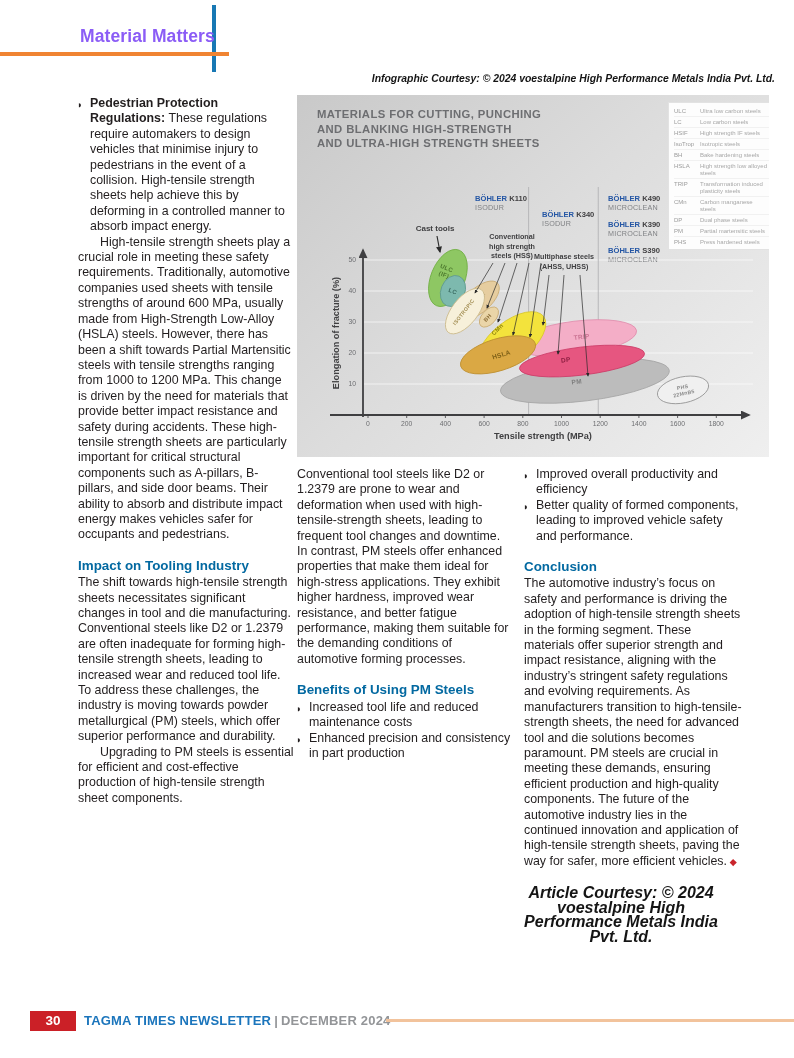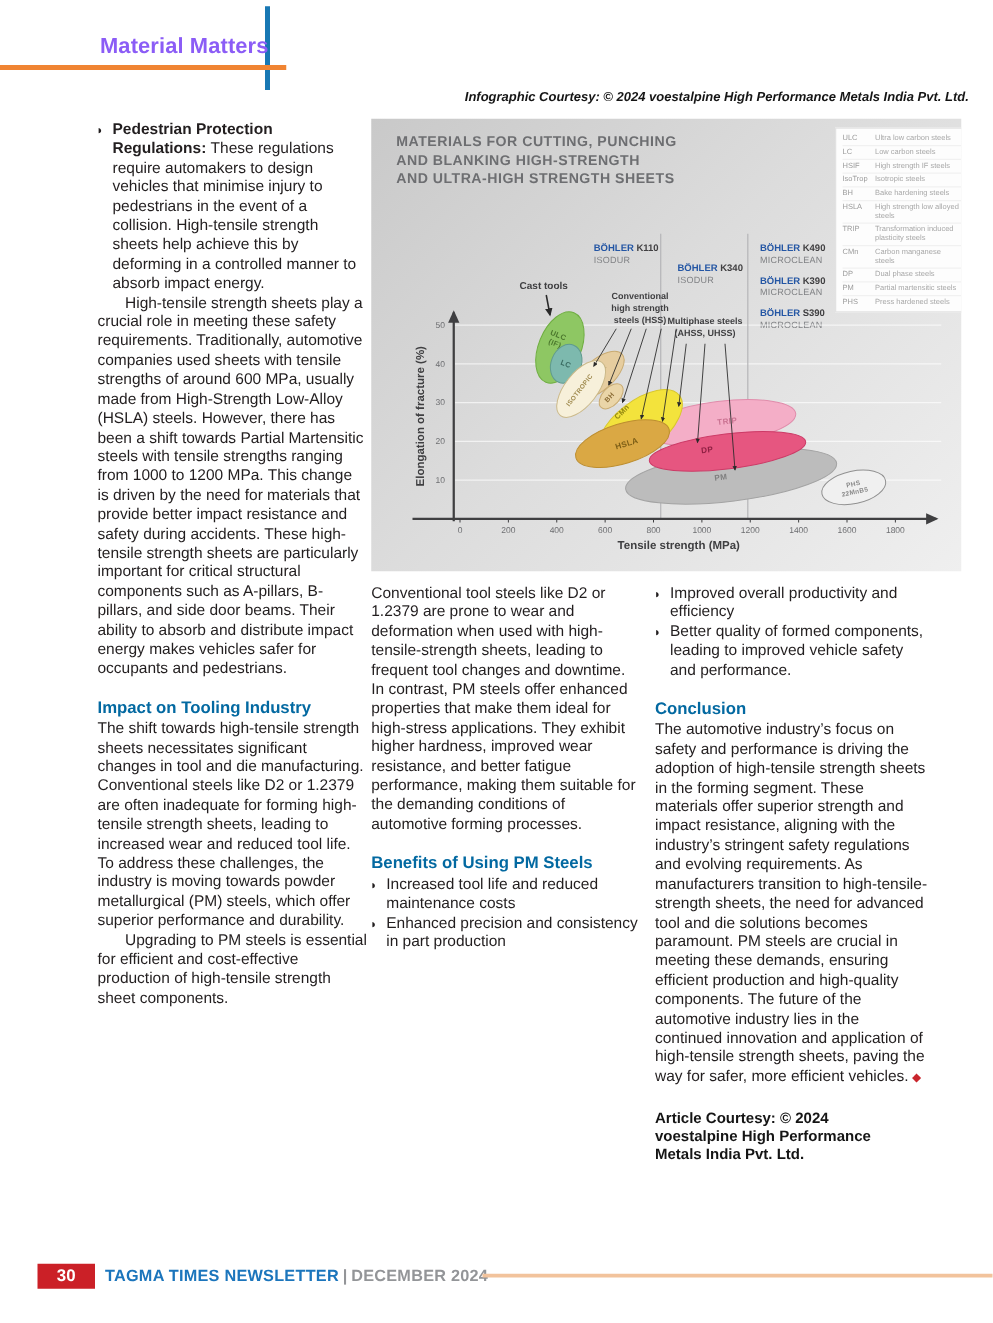--- a/index.html
+++ b/index.html
@@ -36,22 +36,22 @@
   #col-left{left:78px;top:96px;width:216px;}
   #col-mid{left:297px;top:467px;width:216px;}
   #col-right{left:524px;top:467px;width:219px;}
   .blk-p{margin:0;}
   .blk-p.indent{text-indent:22px;}
   .blk-h{font-weight:bold;font-size:13.4px;margin:15px 0 2px 0;color:#0369a1;}
   .blk-bullet{position:relative;padding-left:12px;margin:0;}
   .blk-bullet .marker{position:absolute;left:-1px;top:1px;font-size:9.5px;color:#221e1f;}
   .blk-bullet b{font-weight:bold;}
   .endmark{color:var(--end-mark-red,#c9252c);font-size:9.5px;}
-  .blk-courtesy{margin-top:17px;font-weight:bold;font-size:12px;line-height:14.5px;
-    text-align:left;padding-right:25px;color:#151515;}
+  .blk-courtesy{margin-top:17px;font-style:italic;font-weight:bold;font-size:16px;line-height:14.5px;
+    text-align:center;padding-right:25px;color:#151515;}
 
   
   .foot-badge{position:absolute;left:30px;top:1011px;width:46px;height:20px;background:var(--footer-red,#cb2027);
     color:#fff;font-weight:bold;font-size:13.5px;text-align:center;line-height:20px;}
   .foot-line{position:absolute;left:84px;top:1013px;font-size:13px;font-weight:bold;letter-spacing:.2px;}
   .foot-line .nl{color:var(--footer-blue,#1b75bc);}
   .foot-line .sep{color:#939598;padding:0 3px;}
   .foot-line .issue{color:#939598;}
   .foot-orule{position:absolute;left:386px;top:1019px;width:408px;height:2.5px;background:#f2c39c;}
 </style>

